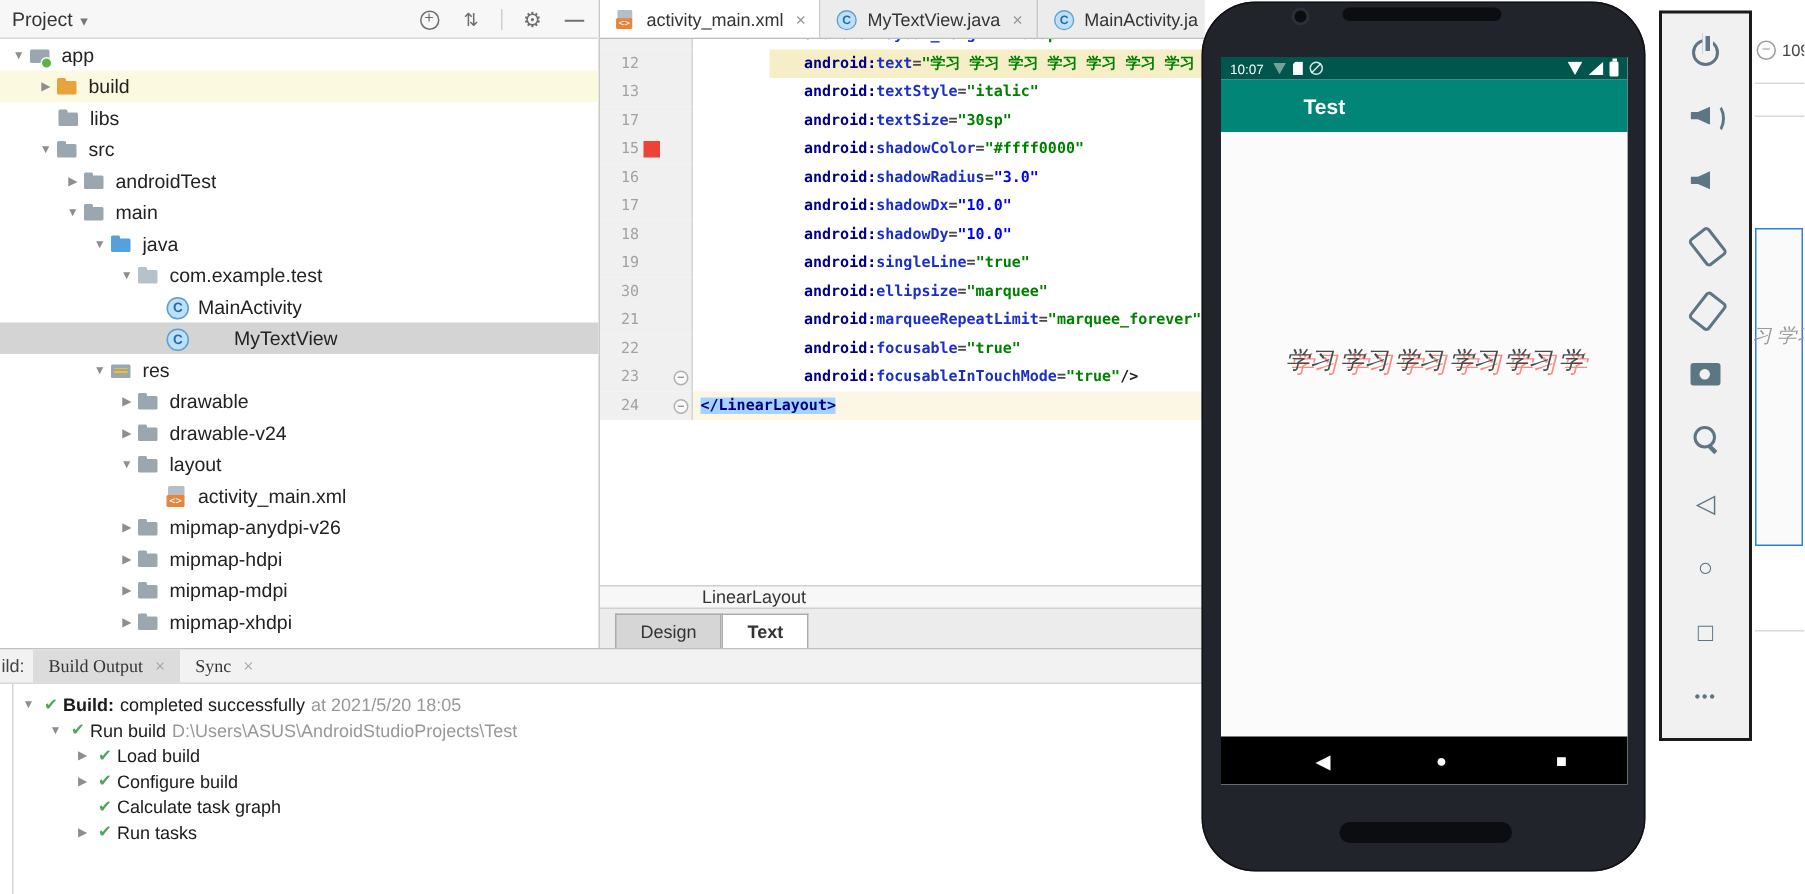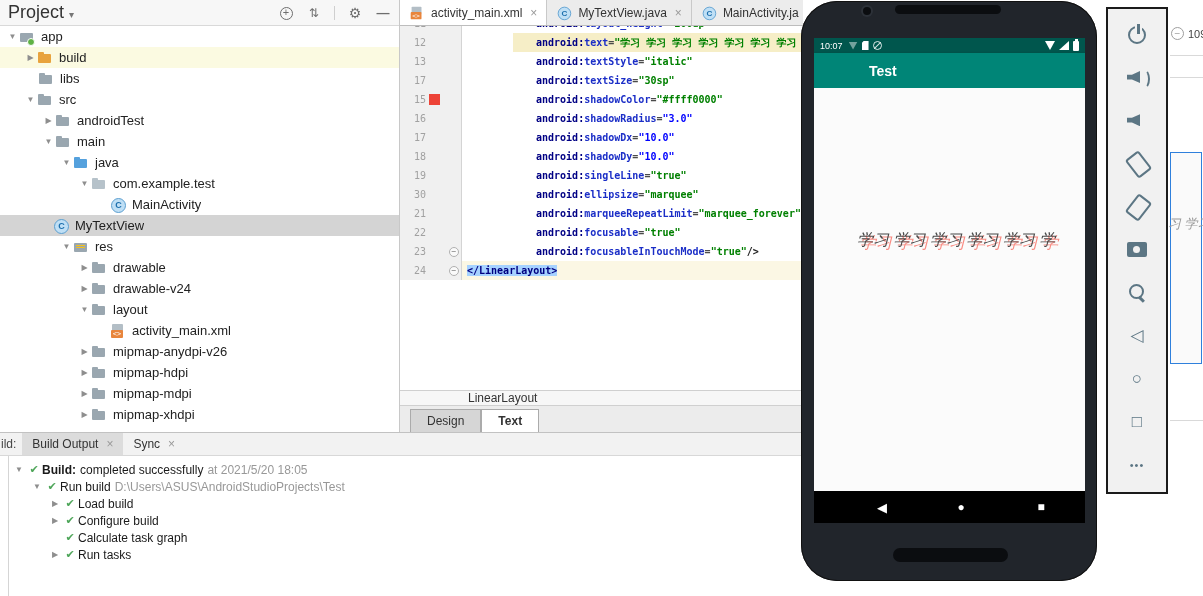--- a/index.html
+++ b/index.html
@@ -2,21 +2,21 @@
 <html><head>
 <meta charset="utf-8">
 <style>
   * { margin:0; padding:0; box-sizing:border-box; }
   html,body { width:1203px; height:596px; background:#fff; font-family:"Liberation Sans", sans-serif; }
   .root { position:relative; width:1203px; height:596px; overflow:hidden; background:#fff; }
 
   
   .project-panel { position:absolute; left:0; top:0; width:400px; height:432px; background:#fff; border-right:1px solid #c8c8c8; overflow:hidden; }
   .pp-header { height:26px; display:flex; align-items:center; padding:0 8px; border-bottom:1px solid #d9d9d9; background:#f7f7f7; }
-  .pp-title { font-size:18px; color:#333; display:flex; align-items:center; gap:5px; }
+  .pp-title { font-size:13px; color:#333; display:flex; align-items:center; gap:5px; }
   .pp-title .caret::before { content:'▾'; color:#777; font-size:10px; }
   .pp-icons { margin-left:auto; display:flex; align-items:center; gap:12px; }
   .hicon { position:relative; width:16px; height:16px; display:inline-flex; align-items:center; justify-content:center; color:#6e6e6e; font-size:13px; }
   .locate-icon::before { content:''; position:absolute; left:2px; top:2px; width:11px; height:11px; border:1.5px solid #6e6e6e; border-radius:50%; }
   .locate-icon::after { content:'+'; position:absolute; left:0; top:0; width:16px; height:15px; font-size:11px; line-height:15px; text-align:center; color:#6e6e6e; }
   .collapse-all-icon { font-size:12px; }
   .settings-icon { font-size:14px; }
   .hide-panel-icon { font-weight:bold; }
   .pp-sep { width:1px; height:14px; background:#cfcfcf; }
 
@@ -193,21 +193,21 @@
         </div>
         <div class="tree-row" style="padding-left: 78px;">
           <span class="arrow">▼</span>
           <span class="ticon package-icon"></span>
           <span class="tlabel">com.example.test</span>
         </div>
         <div class="tree-row" style="padding-left: 110px;">
           <span class="ticon class-icon"></span>
           <span class="tlabel">MainActivity</span>
         </div>
-        <div class="tree-row hl-selected" style="padding-left: 53px;">
+        <div class="tree-row hl-selected" style="padding-left: 110px; gap: 24px;">
           <span class="ticon class-icon"></span>
           <span class="tlabel">MyTextView</span>
         </div>
         <div class="tree-row" style="padding-left: 60px;">
           <span class="arrow">▼</span>
           <span class="ticon folder-res-icon"></span>
           <span class="tlabel">res</span>
         </div>
         <div class="tree-row" style="padding-left: 78px;">
           <span class="arrow">▶</span>
@@ -406,21 +406,21 @@
     </div>
     <div class="viewtabs" id="view-tabs">
         <div class="vtab">Design</div>
         <div class="vtab active">Text</div>
       </div>
   </section>
 
   <section class="build-panel">
     <div class="bp-header">
       <span class="bp-label">ild:</span>
-      <div id="bp-tabs" style="display:flex;align-items:stretch;">
+      <div id="bp-tabs" style="display:flex;align-items:stretch;font-family:Liberation Serif, serif;">
           <div class="bp-tab active">
             <span>Build Output</span>
             <span class="tab-close">×</span>
           </div>
           <div class="bp-tab">
             <span>Sync</span>
             <span class="tab-close">×</span>
           </div>
         </div>
     </div>

